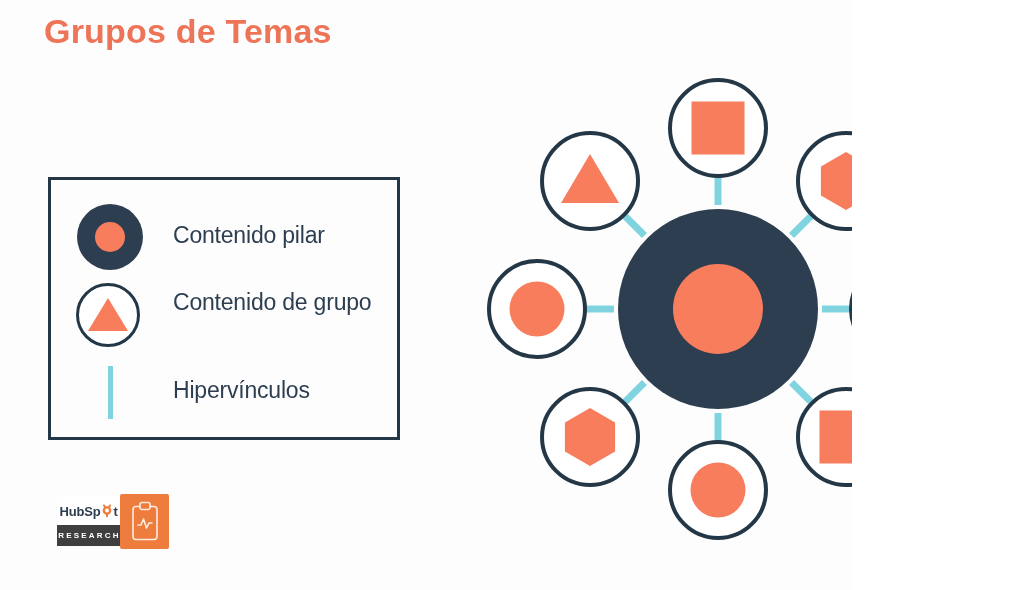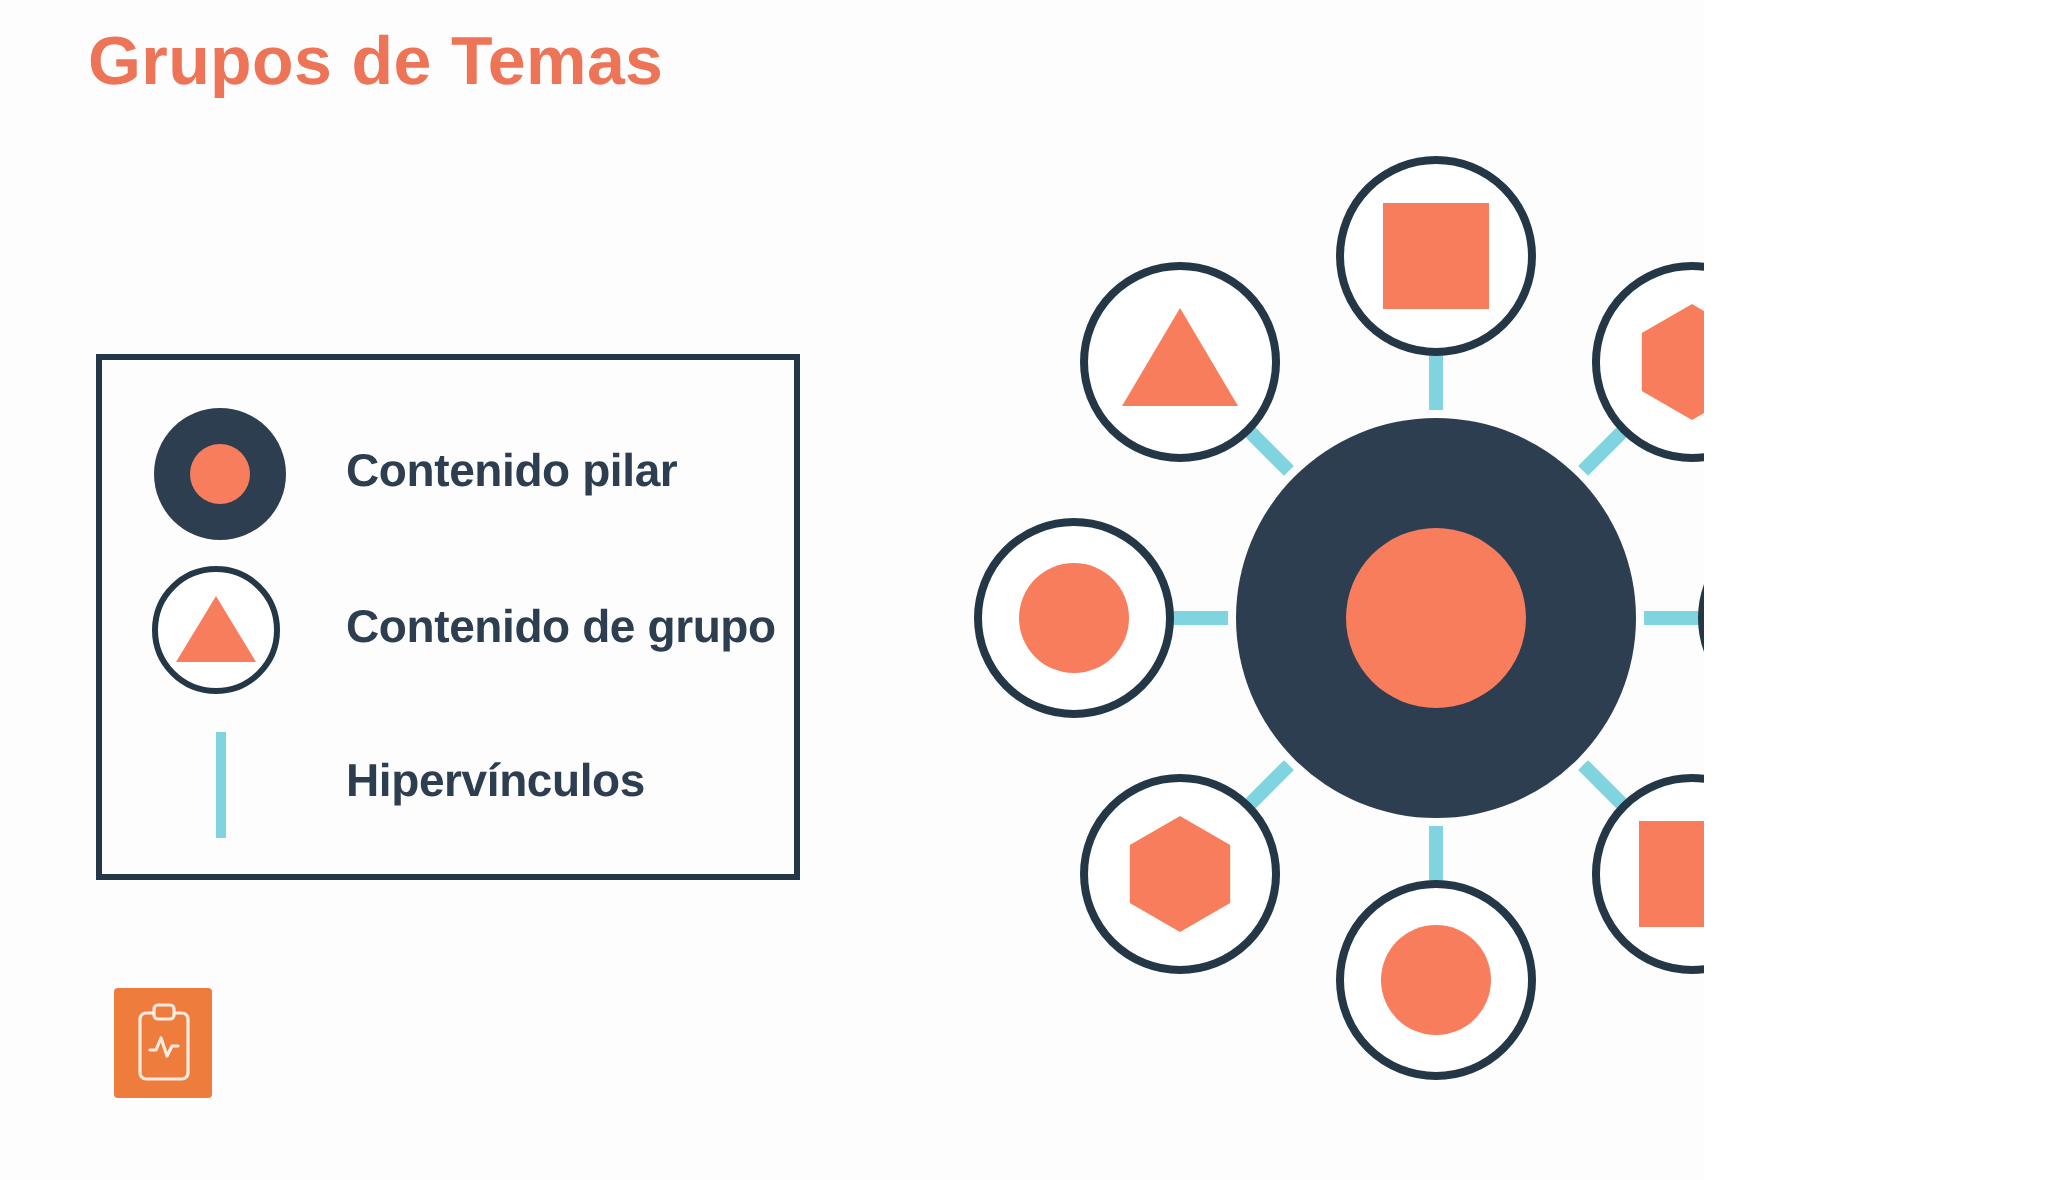--- a/index.html
+++ b/index.html
@@ -39,21 +39,21 @@
     top: 177px;
     width: 352px;
     height: 263px;
     border: 3px solid var(--navy-border);
     background: transparent;
   }
   .legend .lbl {
     position: absolute;
     left: 122px;
     font-size: 23px;
-    font-weight: 700;
+    font-weight: 400;
     letter-spacing: -0.2px;
     white-space: nowrap;
     color: var(--text);
   }
   .sw-pillar {
     position: absolute;
     left: 26px; top: 24px;
     width: 66px; height: 66px;
     border-radius: 50%;
     background: var(--navy);
@@ -74,21 +74,21 @@
     background: #fff;
     display: flex; align-items: flex-end; justify-content: center;
   }
   .sw-cluster .tri {
     width: 0; height: 0;
     border-left: 20px solid transparent;
     border-right: 20px solid transparent;
     border-bottom: 33px solid var(--coral);
     margin-bottom: 13px;
   }
-  .lbl-2 { top: 120px; }
+  .lbl-2 { top: 109px; }
   .sw-link {
     position: absolute;
     left: 57px; top: 186px;
     width: 5px; height: 53px;
     background: var(--teal);
   }
   .lbl-3 { top: 197px; }
   
   .diagram-svg { position: absolute; left: 0; top: 0; }
   
@@ -171,20 +171,35 @@
       <circle cx="718" cy="490" r="27.5" fill="#f87d5d"></circle>
       <circle cx="590.0136726052349" cy="436.9863273947651" r="48" fill="#ffffff" stroke="#243746" stroke-width="4"></circle>
       <polygon points="590.0,466.0 564.9,451.5 564.9,422.5 590.0,408.0 615.1,422.5 615.1,451.5" fill="#f87d5d"></polygon>
       <circle cx="537" cy="309" r="48" fill="#ffffff" stroke="#243746" stroke-width="4"></circle>
       <circle cx="537" cy="309" r="27.5" fill="#f87d5d"></circle>
       <circle cx="590.0136726052349" cy="181.0136726052349" r="48" fill="#ffffff" stroke="#243746" stroke-width="4"></circle>
       <polygon points="590.0136726052349,154.0136726052349 561.0136726052349,203.0136726052349 619.0136726052349,203.0136726052349" fill="#f87d5d"></polygon>
     </svg>
 
   <div class="logo">
+    <div class="logo-left">
+      <div class="logo-brand">
+        <span>HubSp</span>
+        <svg width="12" height="14" viewBox="0 0 13 15">
+          <g stroke="#ee7c3c" stroke-width="2.2" stroke-linecap="round" fill="none">
+            <circle cx="6.5" cy="7" r="3.4" stroke-width="2.6"></circle>
+            <line x1="8.4" y1="3.7" x2="9.7" y2="1.5"></line>
+            <line x1="4.6" y1="3.7" x2="3.3" y2="1.5"></line>
+            <line x1="6.5" y1="10.8" x2="6.5" y2="13.3"></line>
+          </g>
+        </svg>
+        <span>t</span>
+      </div>
+      <div class="logo-research">RESEARCH</div>
+    </div>
     <div class="logo-square">
       <svg width="36" height="44" viewBox="0 0 36 44">
         <g stroke="rgba(255,255,255,0.85)" stroke-width="1.6" fill="none" stroke-linecap="round" stroke-linejoin="round">
           <rect x="6" y="6.5" width="24" height="33" rx="3"></rect>
           <rect x="13" y="2.5" width="10" height="7" rx="2" fill="#ee7c3c"></rect>
           <path d="M11 25 h3 l2.5 -6 l3 9 l2.5 -5 h3"></path>
         </g>
       </svg>
     </div>
   </div>

